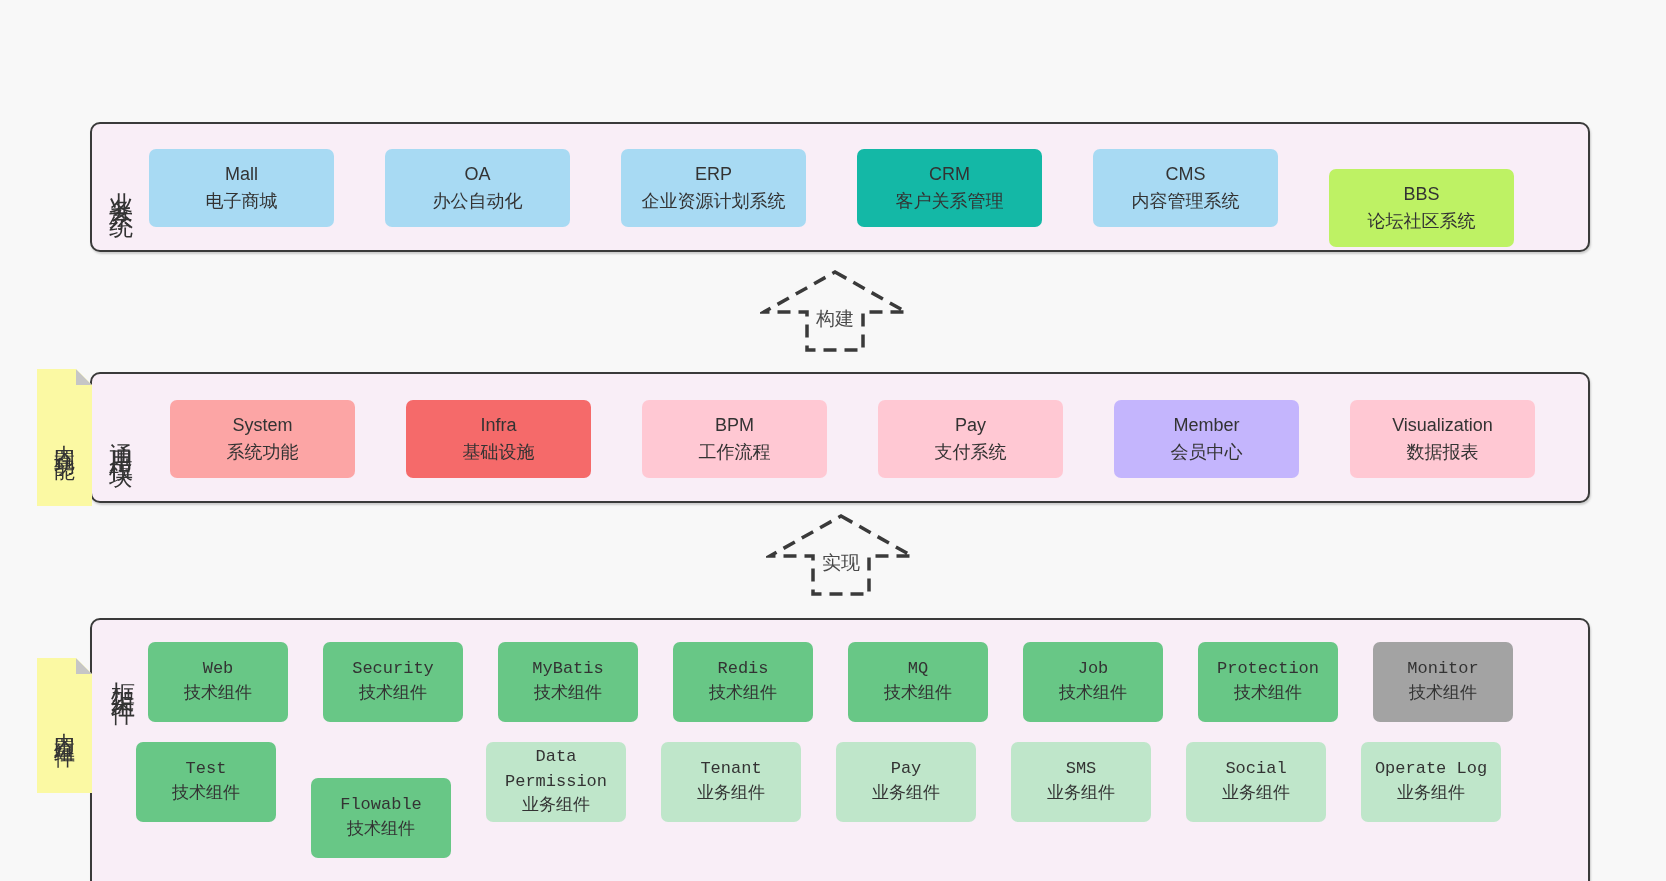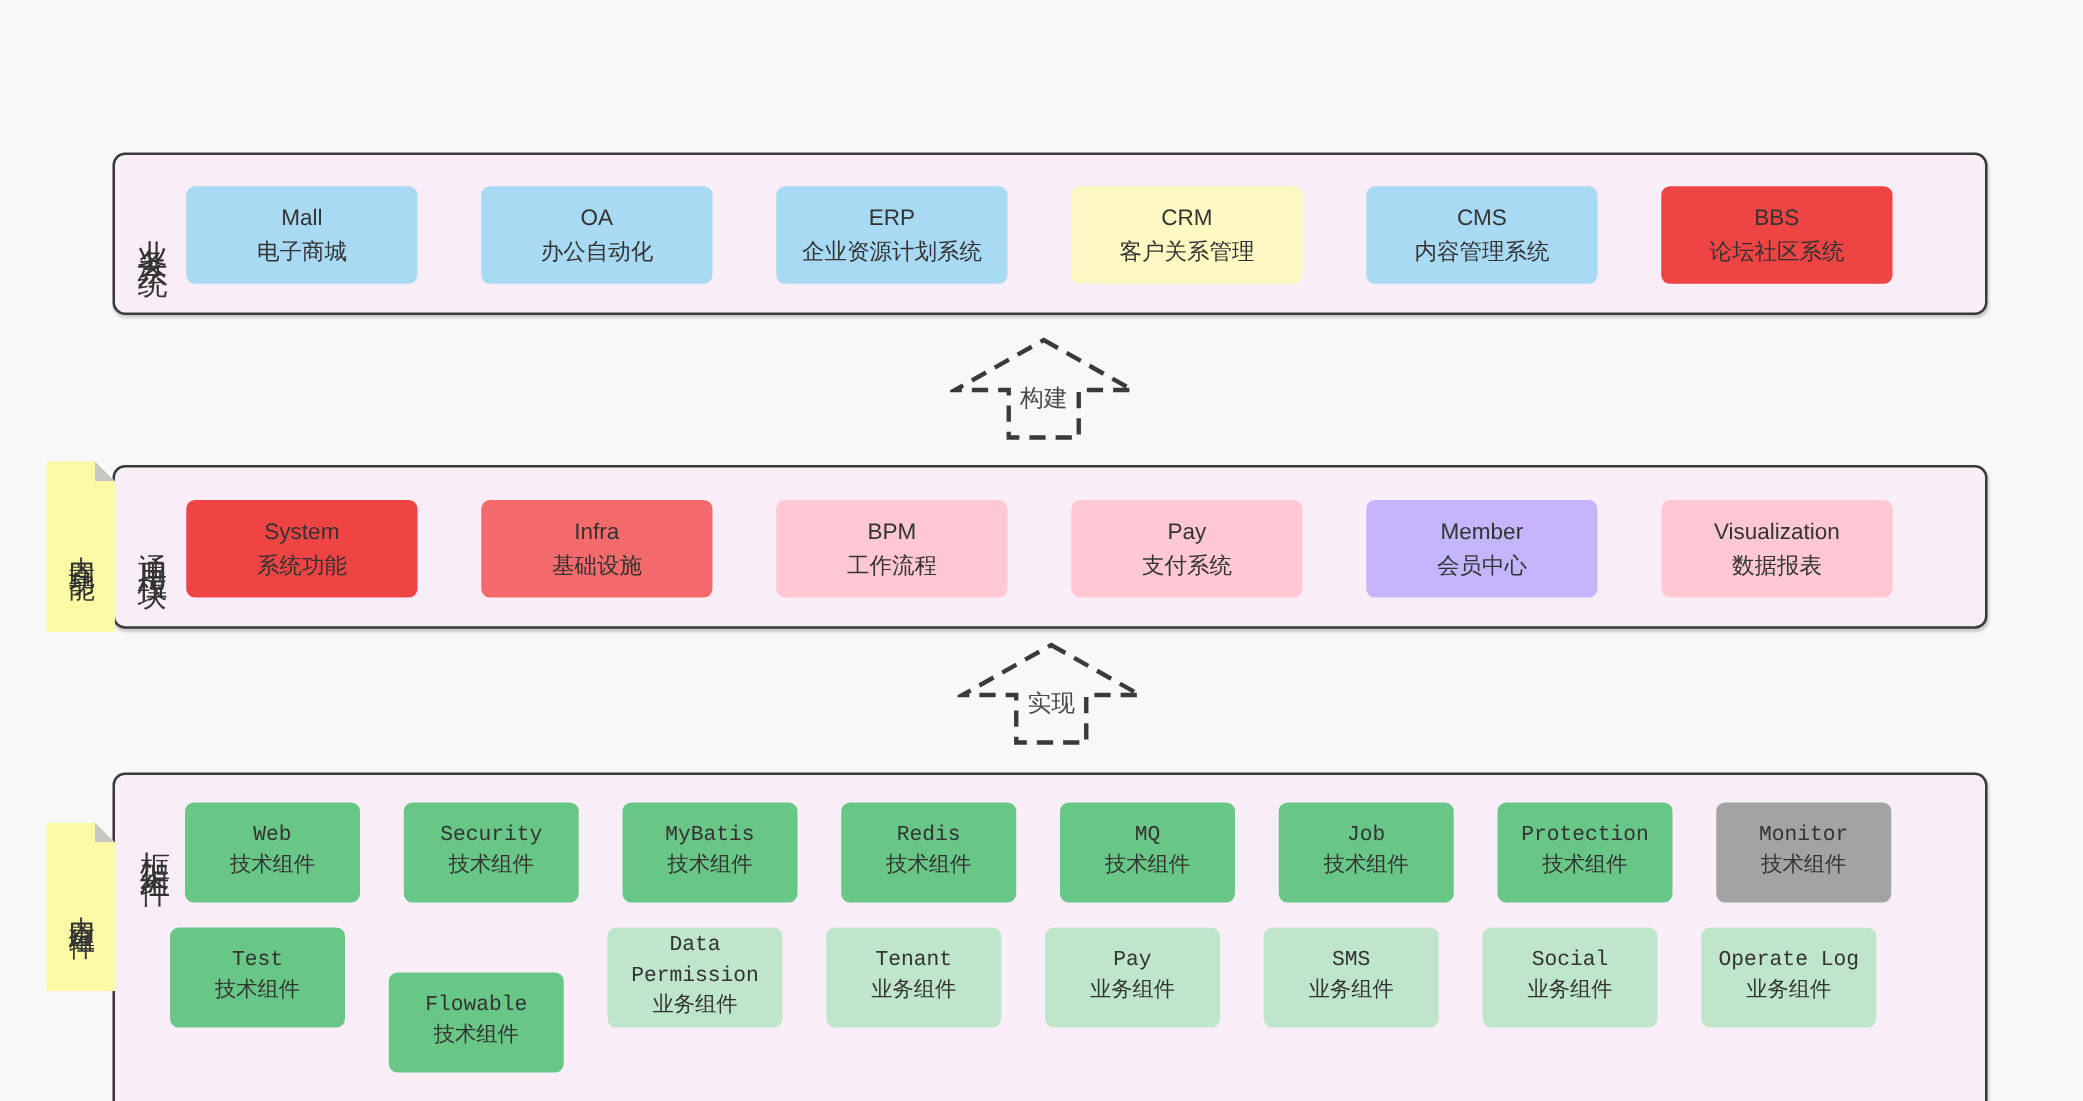--- a/index.html
+++ b/index.html
@@ -69,46 +69,46 @@
           <div>电子商城</div>
         </div>
         <div class="module-box" style="background: rgb(168, 218, 243);">
           <div>OA</div>
           <div>办公自动化</div>
         </div>
         <div class="module-box" style="background: rgb(168, 218, 243);">
           <div>ERP</div>
           <div>企业资源计划系统</div>
         </div>
-        <div class="module-box" style="background: #fef9c3;">
+        <div class="module-box" style="background: #14b8a6;">
           <div>CRM</div>
           <div>客户关系管理</div>
         </div>
         <div class="module-box" style="background: rgb(168, 218, 243);">
           <div>CMS</div>
           <div>内容管理系统</div>
         </div>
-        <div class="module-box" style="background: #ef4444;">
+        <div class="module-box" style="background: #bef264; margin-top: 20px;">
           <div>BBS</div>
           <div>论坛社区系统</div>
         </div>
       </div>
   </section>
 
   <div class="arrow arrow-1">
     <svg viewBox="0 0 150 86">
       <polygon points="75,4 146,44 103,44 103,82 47,82 47,44 4,44" fill="none" stroke="#3a3a3a" stroke-width="3.5" stroke-dasharray="13 8"></polygon>
     </svg>
     <span class="arrow-label">构建</span>
   </div>
 
   <section class="band band-2">
     <div class="band-label">通用模块</div>
     <div class="box-row row-0">
-        <div class="module-box" style="background: #ef4444;">
+        <div class="module-box" style="background: #fca5a5; margin-left: 21px;">
           <div>System</div>
           <div>系统功能</div>
         </div>
         <div class="module-box" style="background: rgb(245, 106, 106);">
           <div>Infra</div>
           <div>基础设施</div>
         </div>
         <div class="module-box" style="background: rgb(255, 200, 211);">
           <div>BPM</div>
           <div>工作流程</div>

